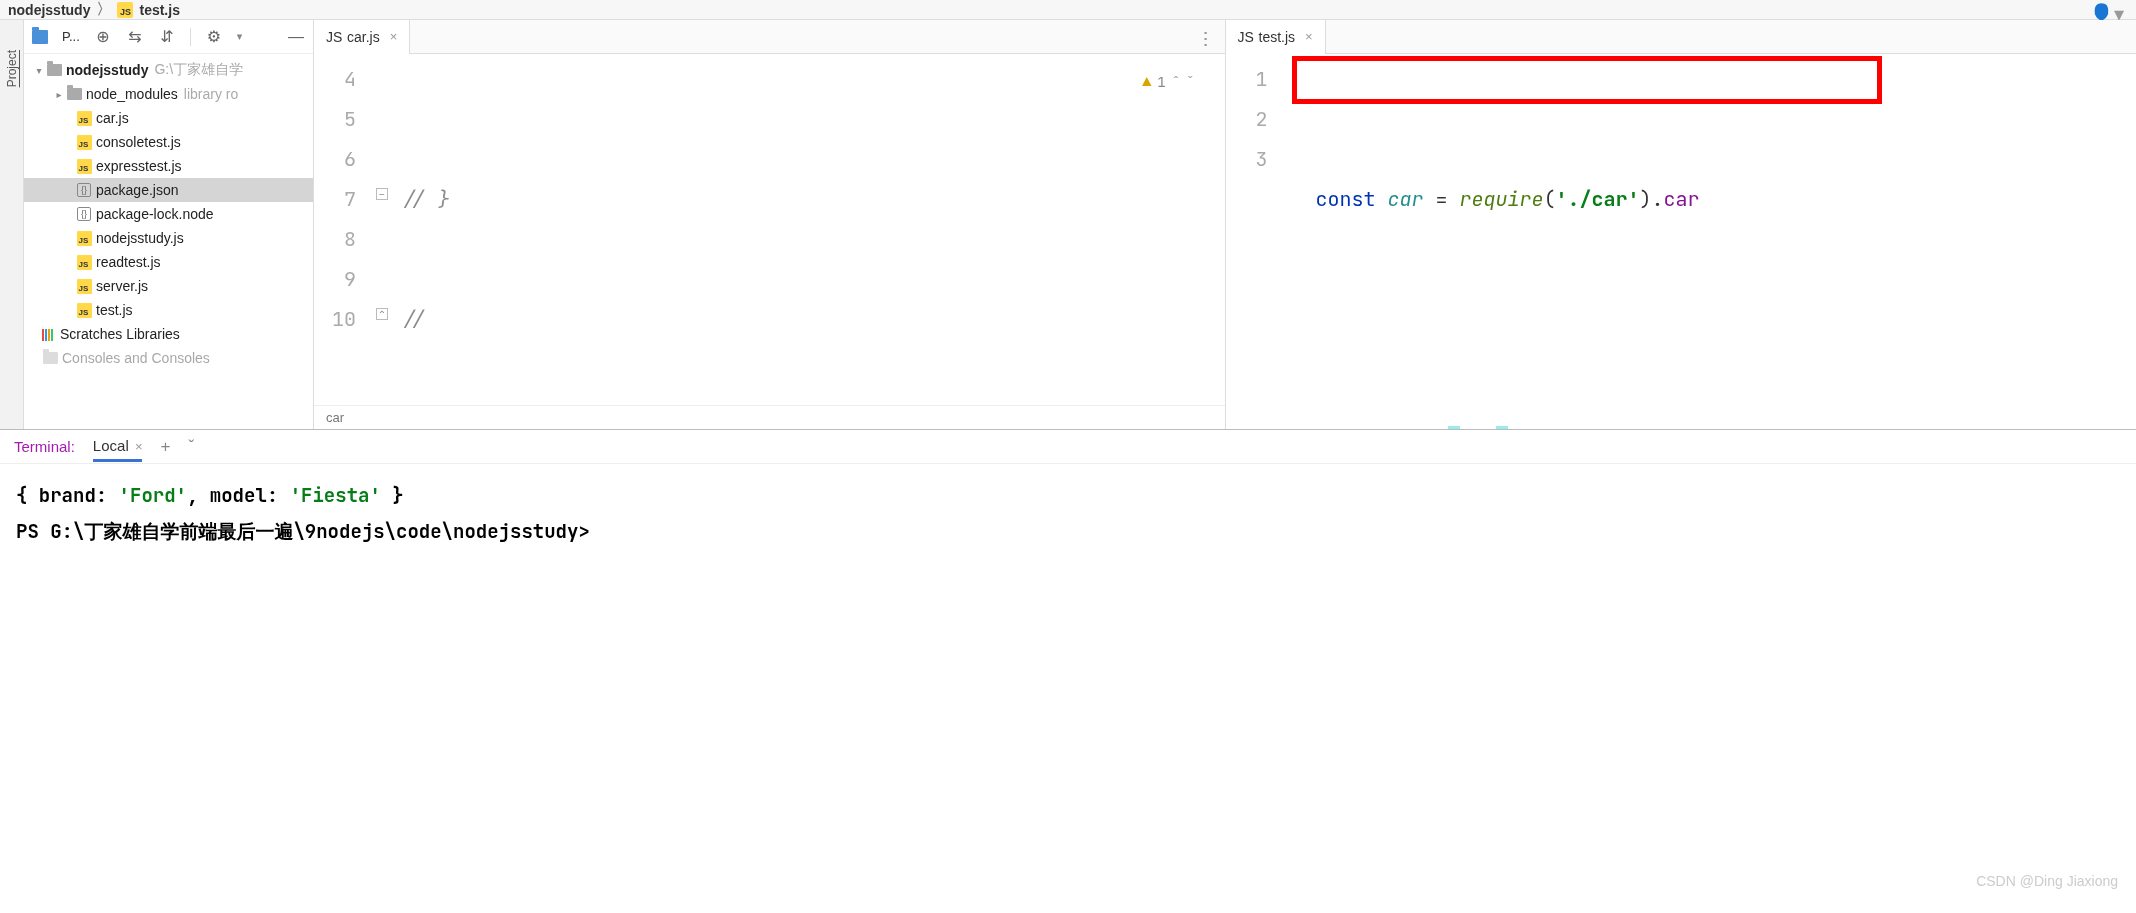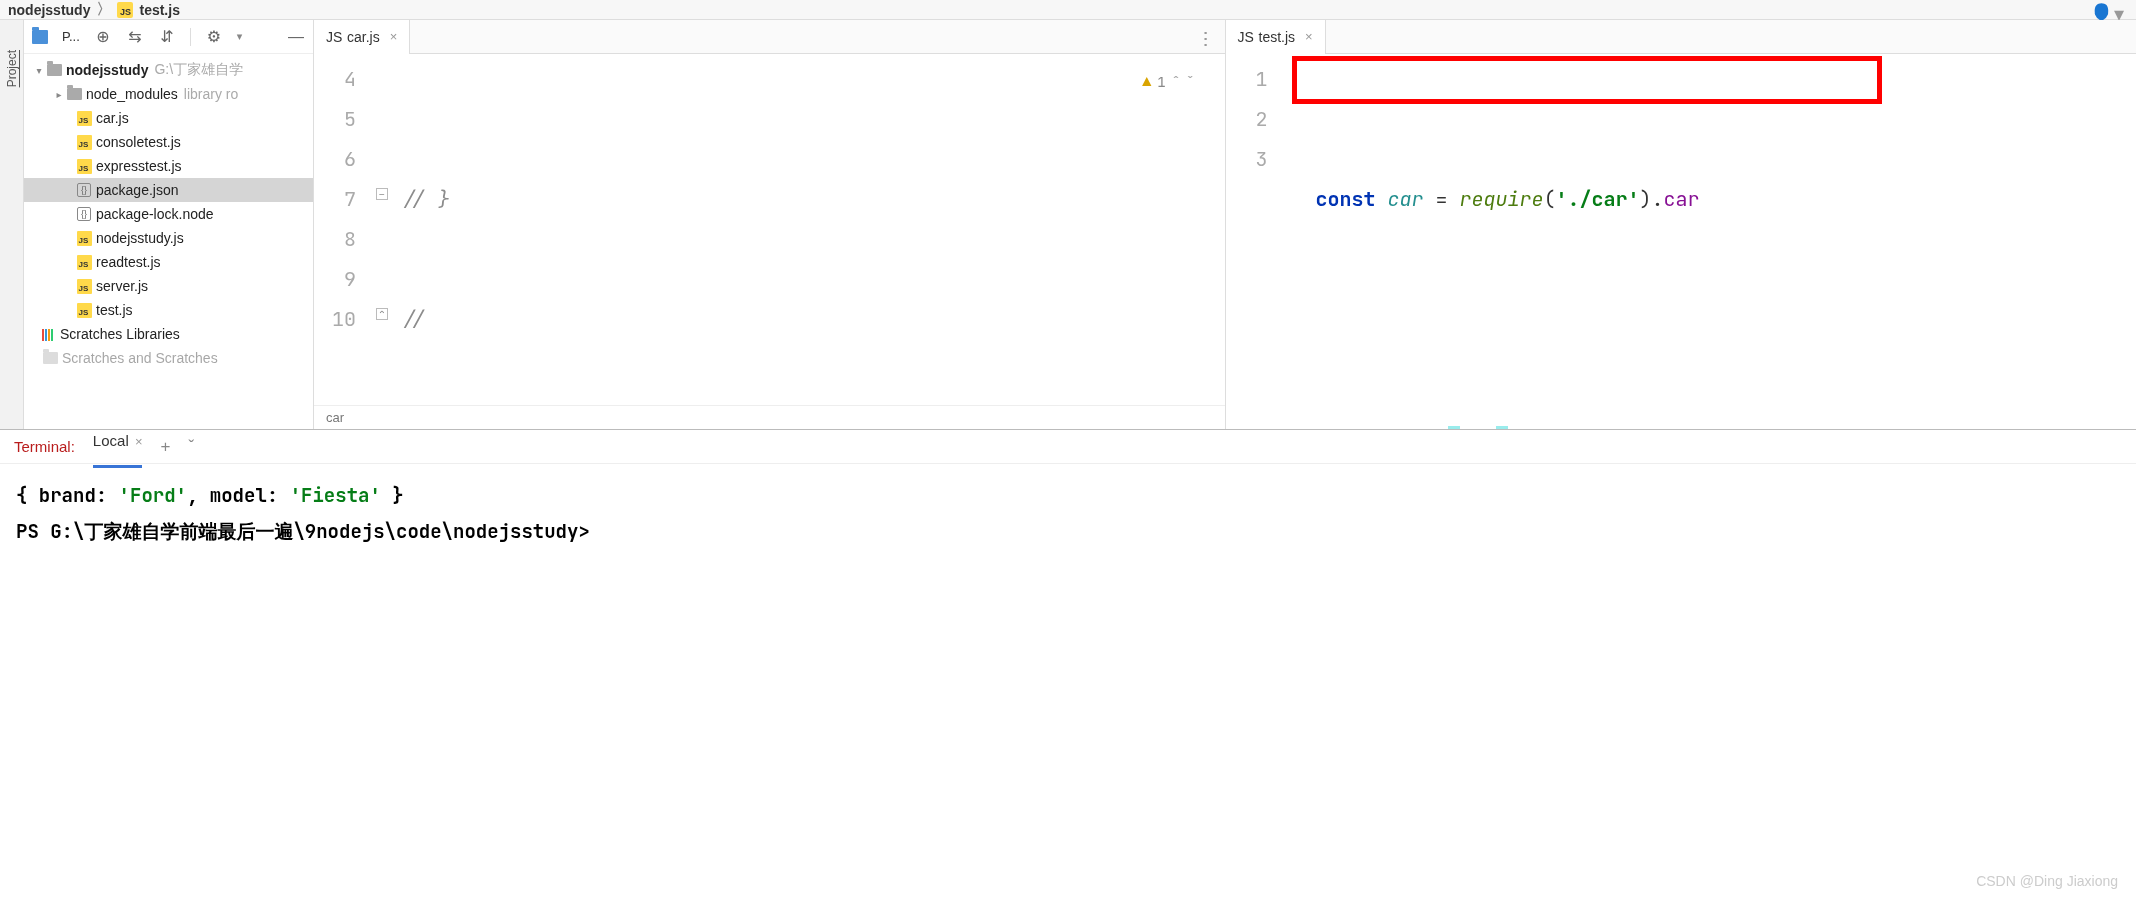--- a/index.html
+++ b/index.html
@@ -43,35 +43,35 @@
 .code-area { flex: 1; display: flex; position: relative; background: #fff; overflow: hidden; }
 .gutter { width: 60px; text-align: right; padding-right: 18px; color: #aaa; font-family: "Consolas","JetBrains Mono",monospace; font-size: 20px; line-height: 40px; padding-top: 5px; user-select: none; }
 .code { flex: 1; font-family: "Consolas","JetBrains Mono",monospace; font-size: 20px; line-height: 40px; padding-top: 5px; white-space: pre; position: relative; }
 .fold-col { width: 18px; position: relative; }
 .fold-mark { position: absolute; left: 2px; width: 12px; height: 12px; border: 1px solid #bbb; font-size: 10px; color: #888; display: flex; align-items: center; justify-content: center; background: #fff; }
 .warn-badge { position: absolute; top: 8px; right: 30px; display: flex; align-items: center; gap: 6px; font-size: 14px; color: #888; }
 .warn-triangle { color: #d9a400; font-size: 15px; }
 .highlight-line { position: absolute; left: 0; right: 0; height: 40px; background: #fdf7e3; z-index: -1; }
 .code-line { position: relative; z-index: 1; padding-left: 10px; }
 .red-box { position: absolute; border: 5px solid #ff0000; pointer-events: none; z-index: 10; }
-.kw { color: #0033b3; font-weight: bold; }
+.kw { color: #0033b3; font-weight: normal; }
 .fn-call { color: #4d7c0f; }
 .str { color: #067d17; font-weight: bold; }
 .prop { color: #871094; }
 .op { color: #333; }
 .method { color: #7a7a2b; font-weight: bold; }
 .console-kw { color: #333; font-weight: bold; }
 .comment { color: #8c8c8c; font-style: italic; }
 .paren-hl { color: #333; }
 .match-hl { background: #99ecec; }
 .crumb-bar { height: 24px; border-top: 1px solid #eee; display: flex; align-items: center; padding: 0 12px; font-size: 13px; color: #777; }
 .terminal-wrap { border-top: 1px solid #bbb; background: #fff; }
 .term-header { height: 34px; display: flex; align-items: center; padding: 0 14px; gap: 18px; font-size: 15px; color: #555; border-bottom: 1px solid #eee; }
-.term-title { color: #b91c1c; }
-.term-tab { color: #333; border-bottom: 3px solid #3874d6; padding-bottom: 16px; position: relative; top: 3px; }
+.term-title { color: #a21caf; }
+.term-tab { color: #333; border-bottom: 3px solid #3874d6; padding-bottom: 5px; position: relative; top: 3px; }
 .term-tab-close { font-size: 13px; color: #999; margin-left: 2px; }
 .term-plus, .term-chev { font-size: 17px; color: #888; cursor: pointer; }
 .term-body { padding: 14px 16px; font-family: "Consolas","JetBrains Mono",monospace; font-size: 19px; line-height: 36px; font-weight: bold; color: #000; }
 .term-cmd { color: #b58900; }
 .term-str { color: #067d17; }
 .watermark { position: absolute; bottom: 24px; right: 18px; font-size: 14px; color: #ccc; font-family: Arial; }
 </style>
 </head>
 <body>
 
@@ -176,21 +176,21 @@
           <span class="tree-label">test.js</span>
         </div>
       <div class="tree-row" style="padding-left:18px">
           <span class="tree-icon lib-icon"><span></span><span></span><span></span><span></span></span>
           <span class="tree-label">Scratches Libraries</span>
         </div>
       <div class="tree-row" style="padding-left:18px;opacity:0.4">
           <span class="tree-icon">
             <span class="folder-icon"></span>
           </span>
-          <span class="tree-label">Scratches and Scratches</span>
+          <span class="tree-label">Consoles and Consoles</span>
         </div>
     </div>
   </div>
 
   <div class="editors">
 
     <div class="editor-pane">
       <div class="tab-bar">
         <div class="tab">
           <span class="js-icon-sm" style="width:15px;height:15px">JS</span>

